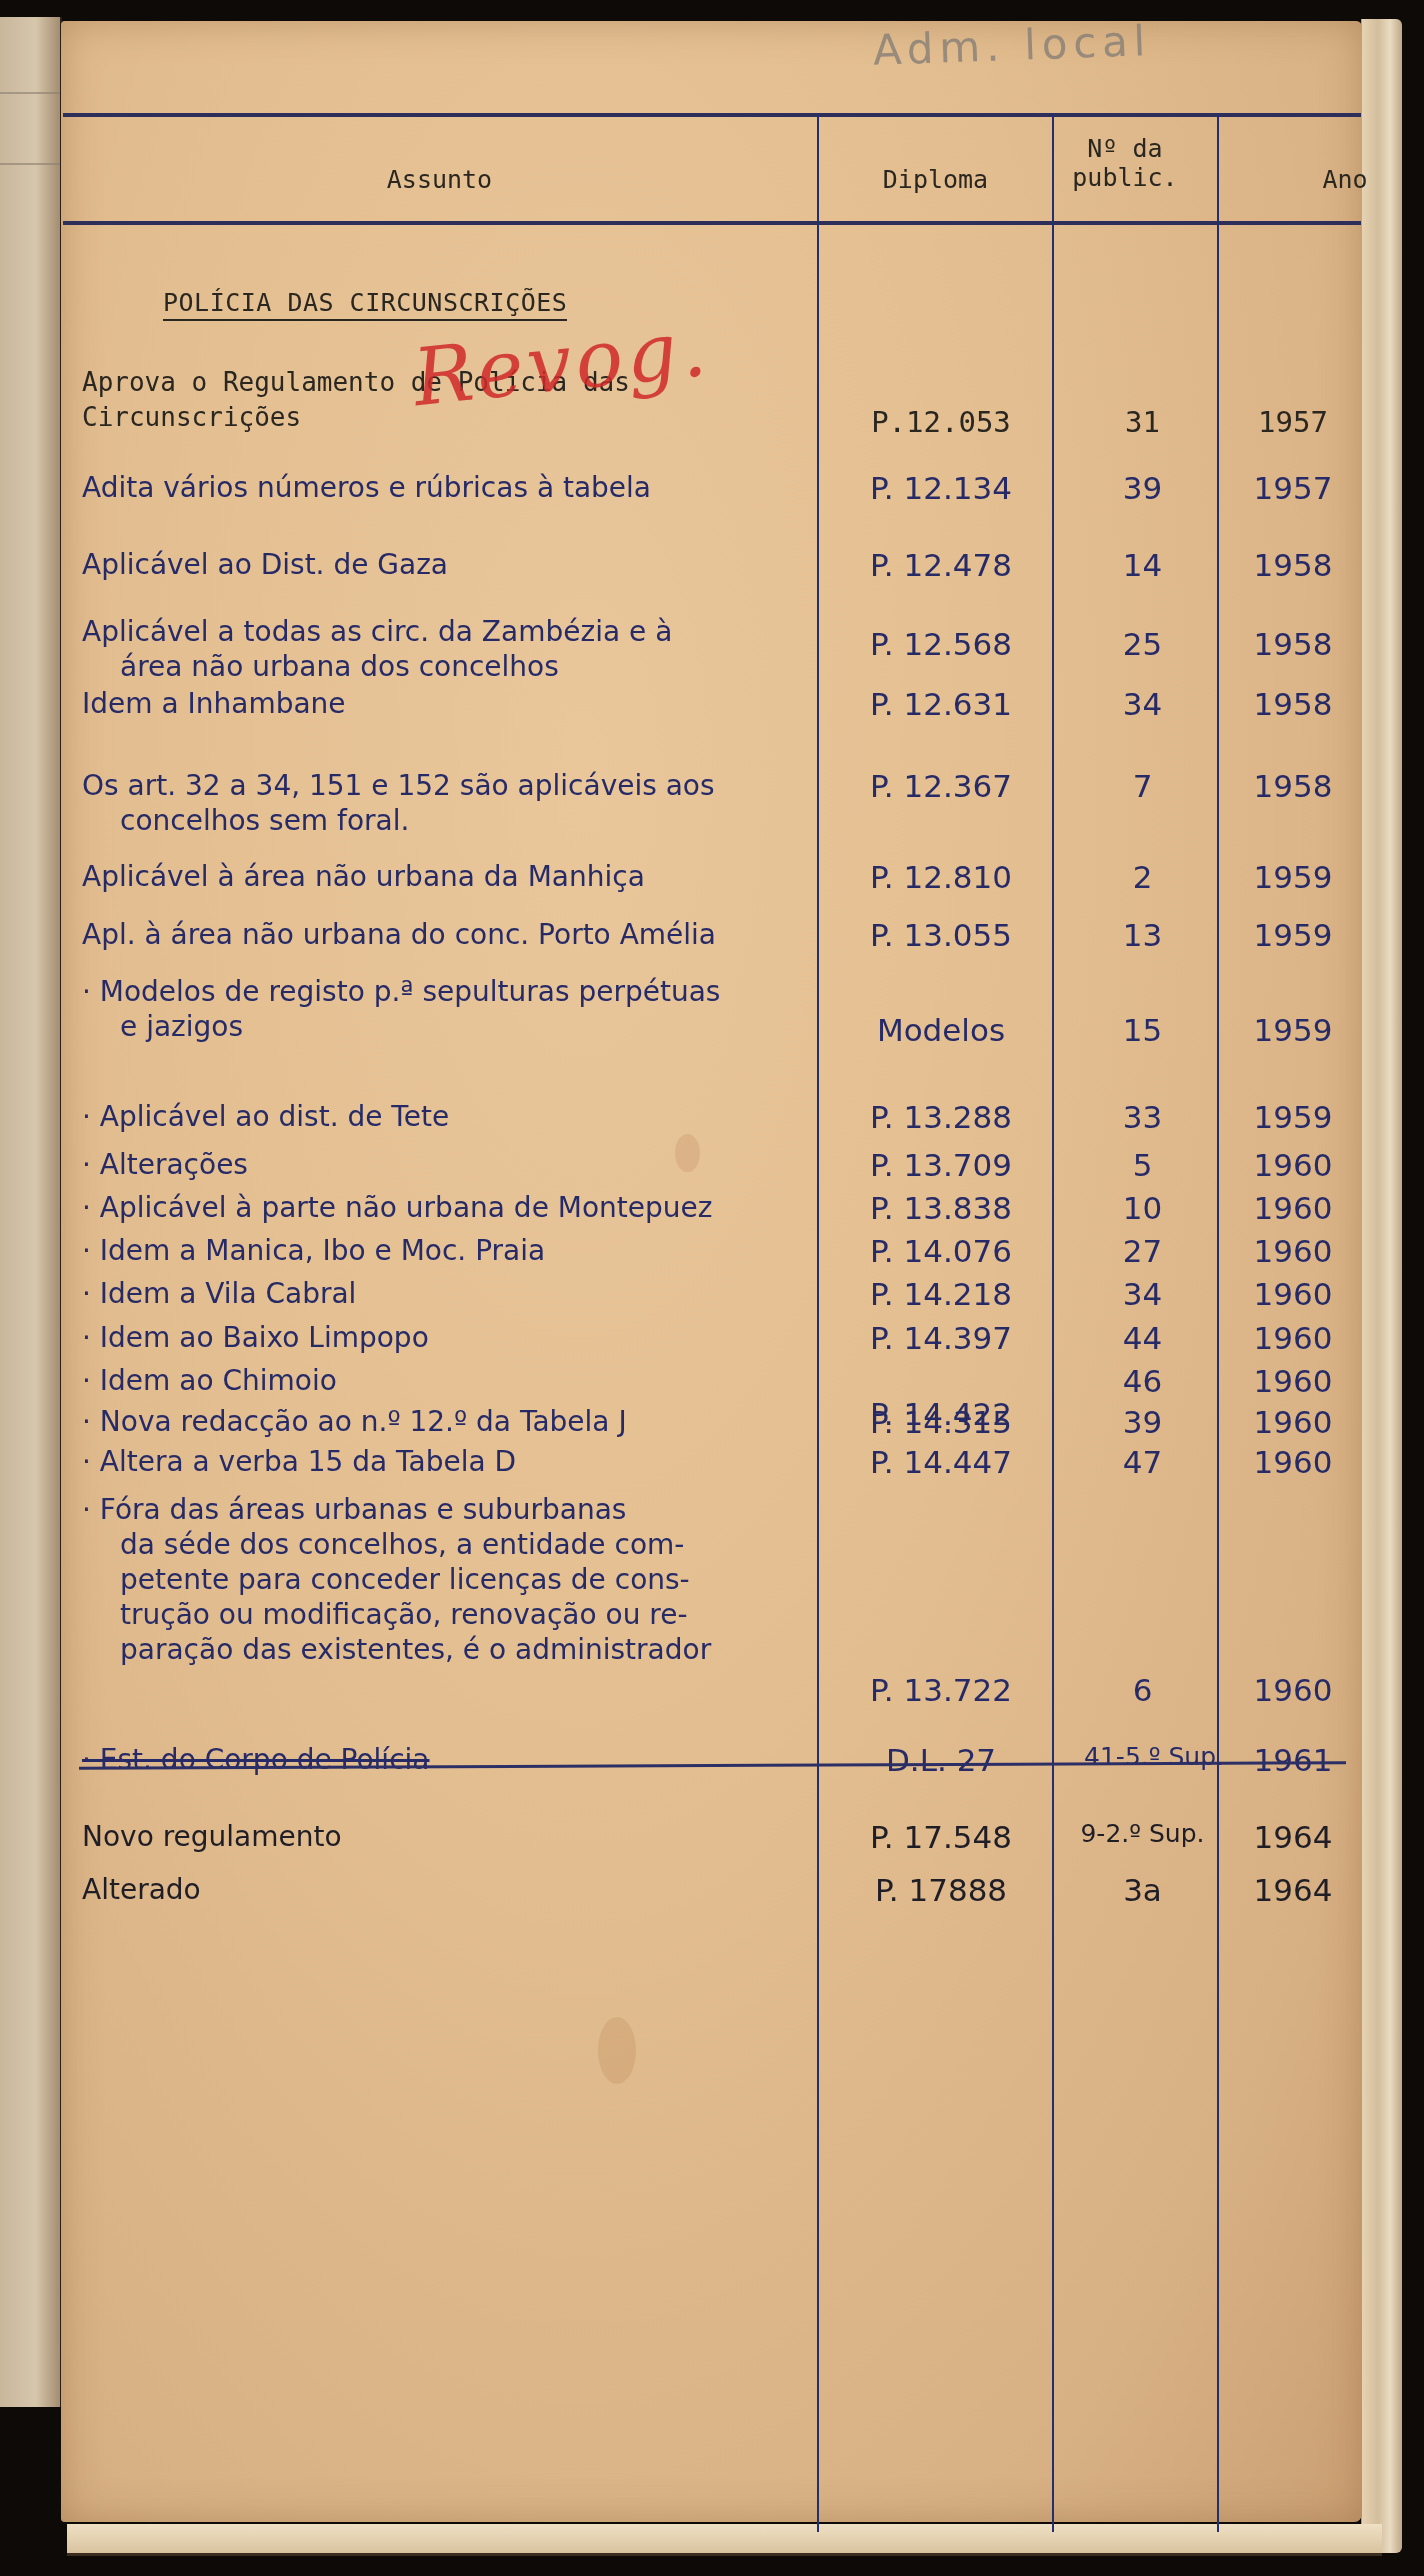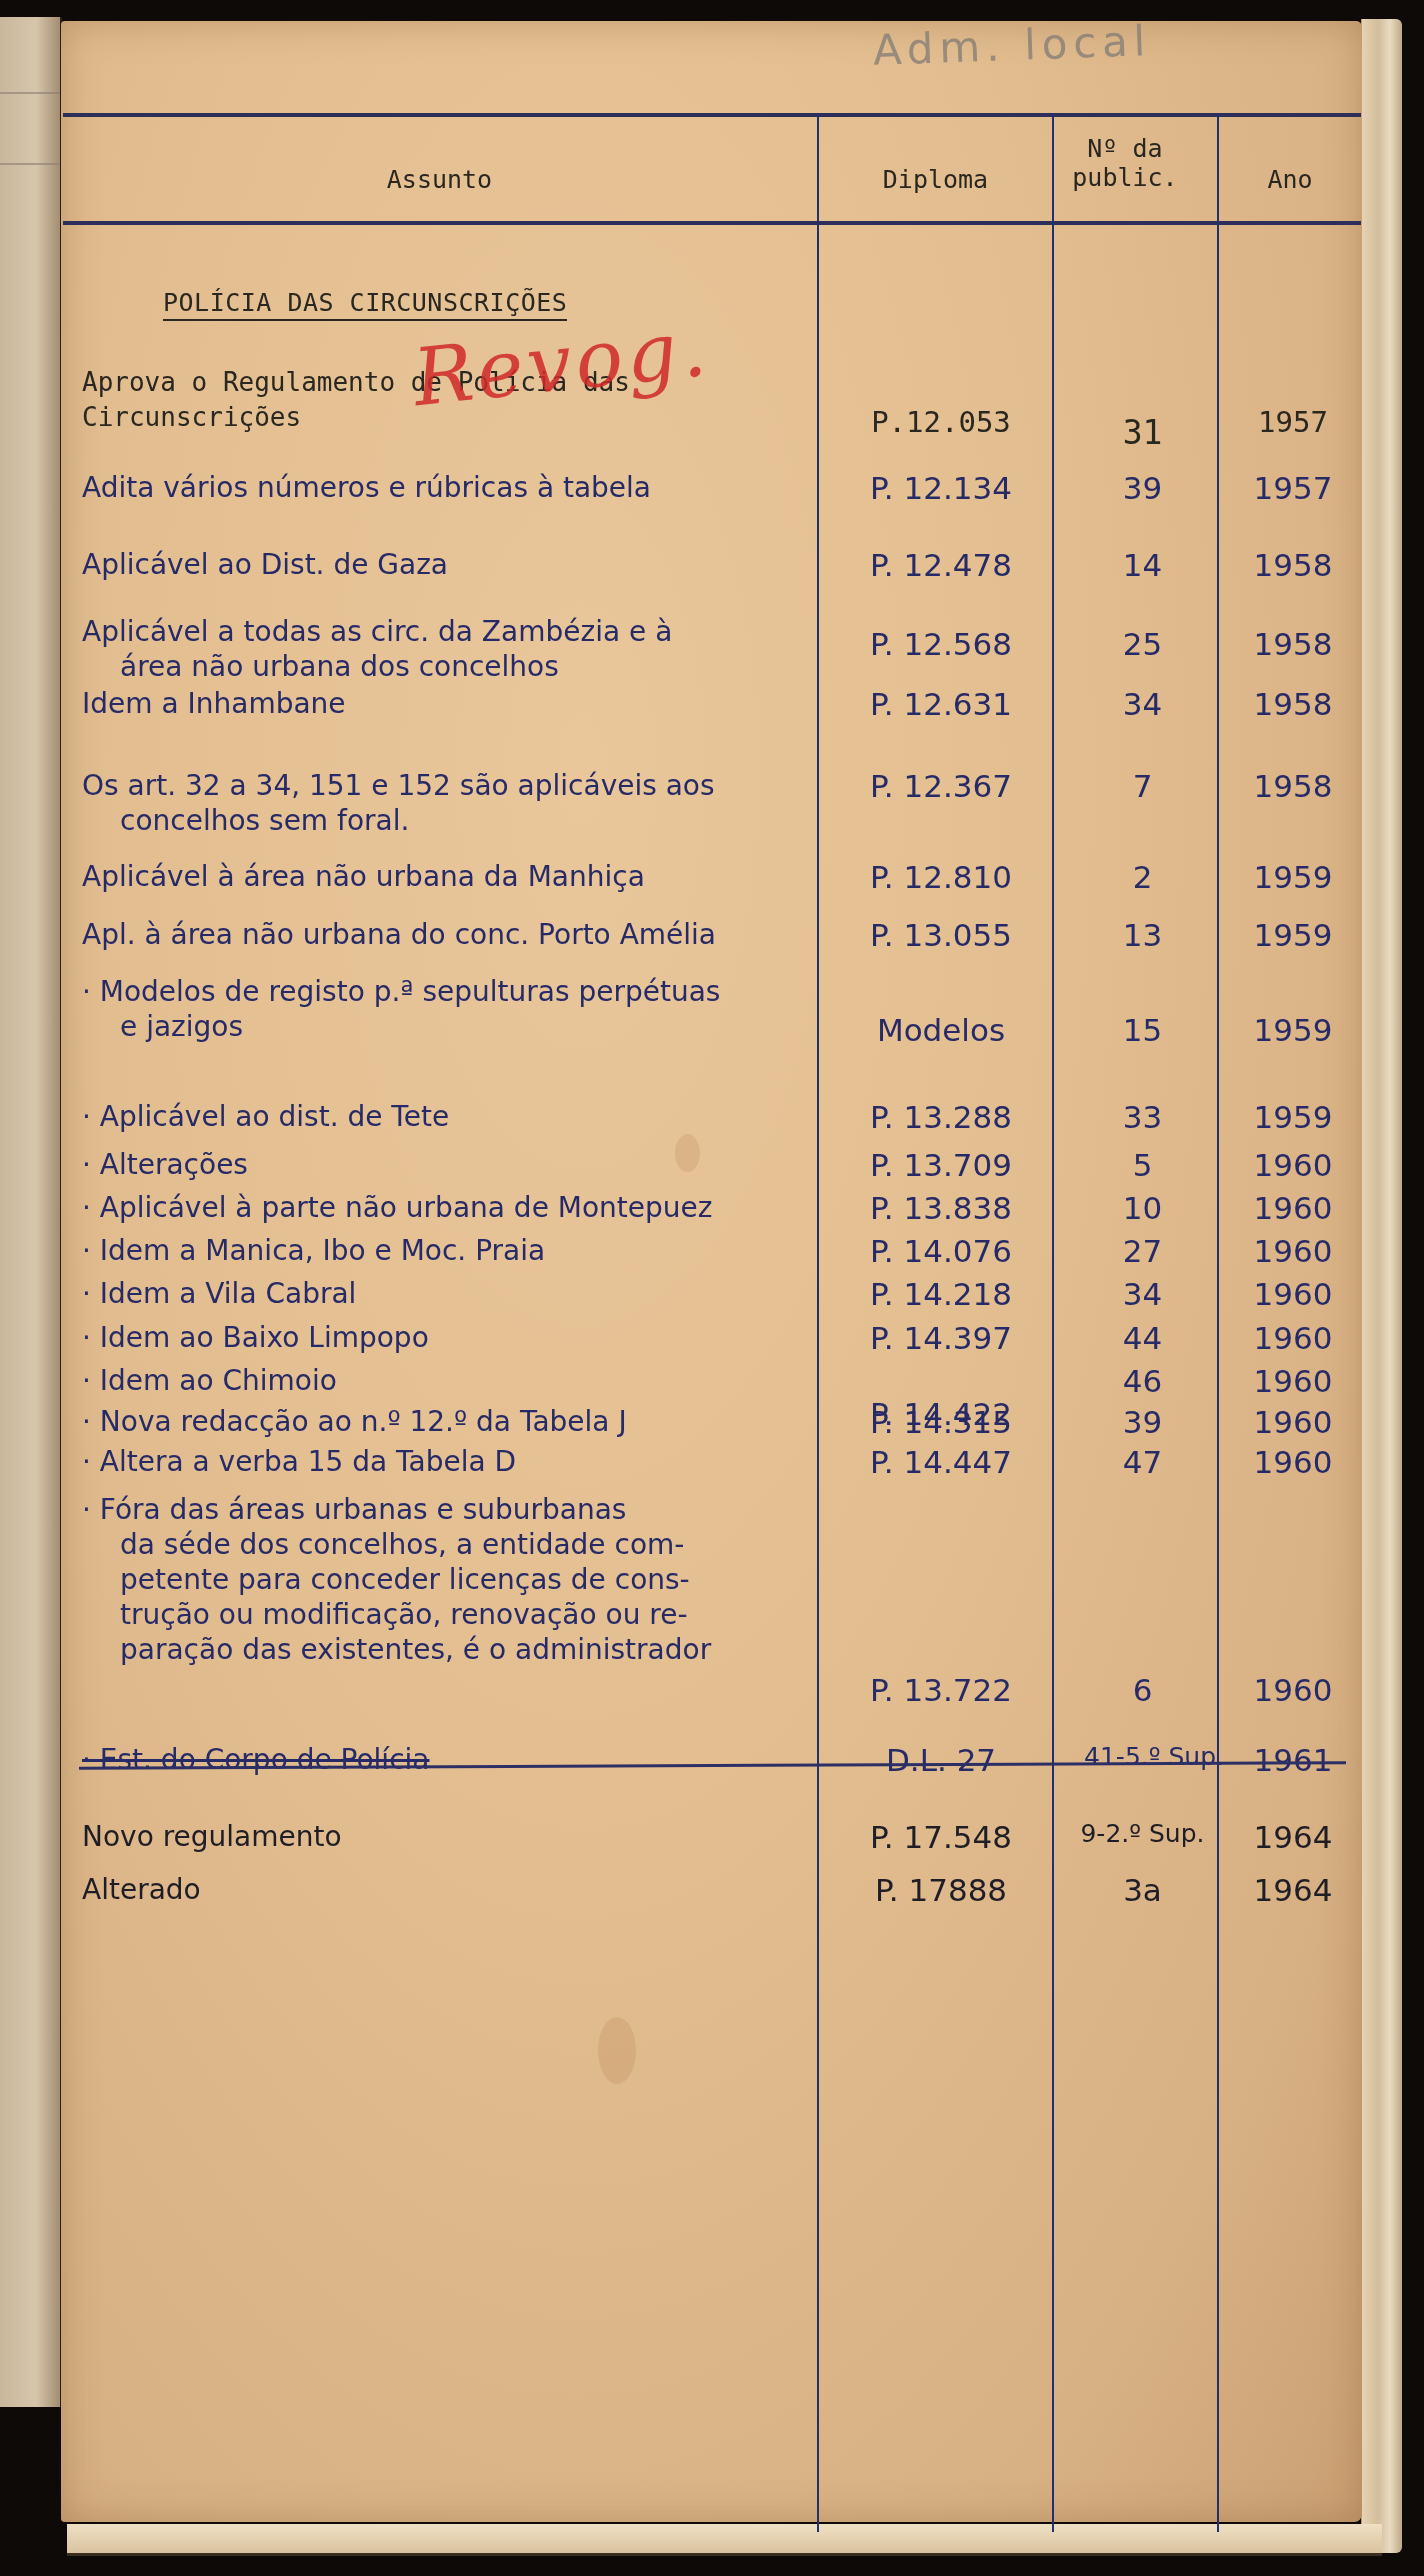--- a/index.html
+++ b/index.html
@@ -49,32 +49,32 @@
 <div class="vline" style="left:817px;top:113px;height:2419px;"></div>
 <div class="vline" style="left:1052px;top:113px;height:2419px;"></div>
 <div class="vline" style="left:1217px;top:113px;height:2419px;"></div>
 
 <div class="hdr" style="left:63px;width:753px;top:165px;">Assunto</div>
 <div class="hdr" style="left:819px;width:233px;top:165px;">Diploma</div>
 <div class="hdr" style="left:1054px;width:142px;top:134px;">
   <div>Nº da</div>
   <div>public.</div>
 </div>
-<div class="hdr" style="left:1219px;width:142px;top:165px;">Ano</div>
+<div class="hdr" style="left:1274px;width:142px;top:165px;">Ano</div>
 
 <div class="section-title">POLÍCIA DAS CIRCUNSCRIÇÕES</div>
 
 <div id="rows">
     <div class="row" style="top: 365px;">
       <div class="cell c-assunto typed">
         <div>Aprova o Regulamento de Polícia das</div>
         <div>Circunscrições</div>
       </div>
       <div class="cell c-dipl typed" style="top: 40px; font-size: 29px;">P.12.053</div>
-      <div class="cell c-num typed" style="top: 48px; font-size: 33px;">31</div>
+      <div class="cell c-num typed" style="top: 40px; font-size: 29px;">31</div>
       <div class="cell c-ano typed" style="top: 40px; font-size: 29px;">1957</div>
     </div>
     <div class="row" style="top: 470px;">
       <div class="cell c-assunto">
         <div>Adita vários números e rúbricas à tabela</div>
       </div>
       <div class="cell c-dipl" style="top: 0px;">P. 12.134</div>
       <div class="cell c-num" style="top: 0px;">39</div>
       <div class="cell c-ano" style="top: 0px;">1957</div>
     </div>

